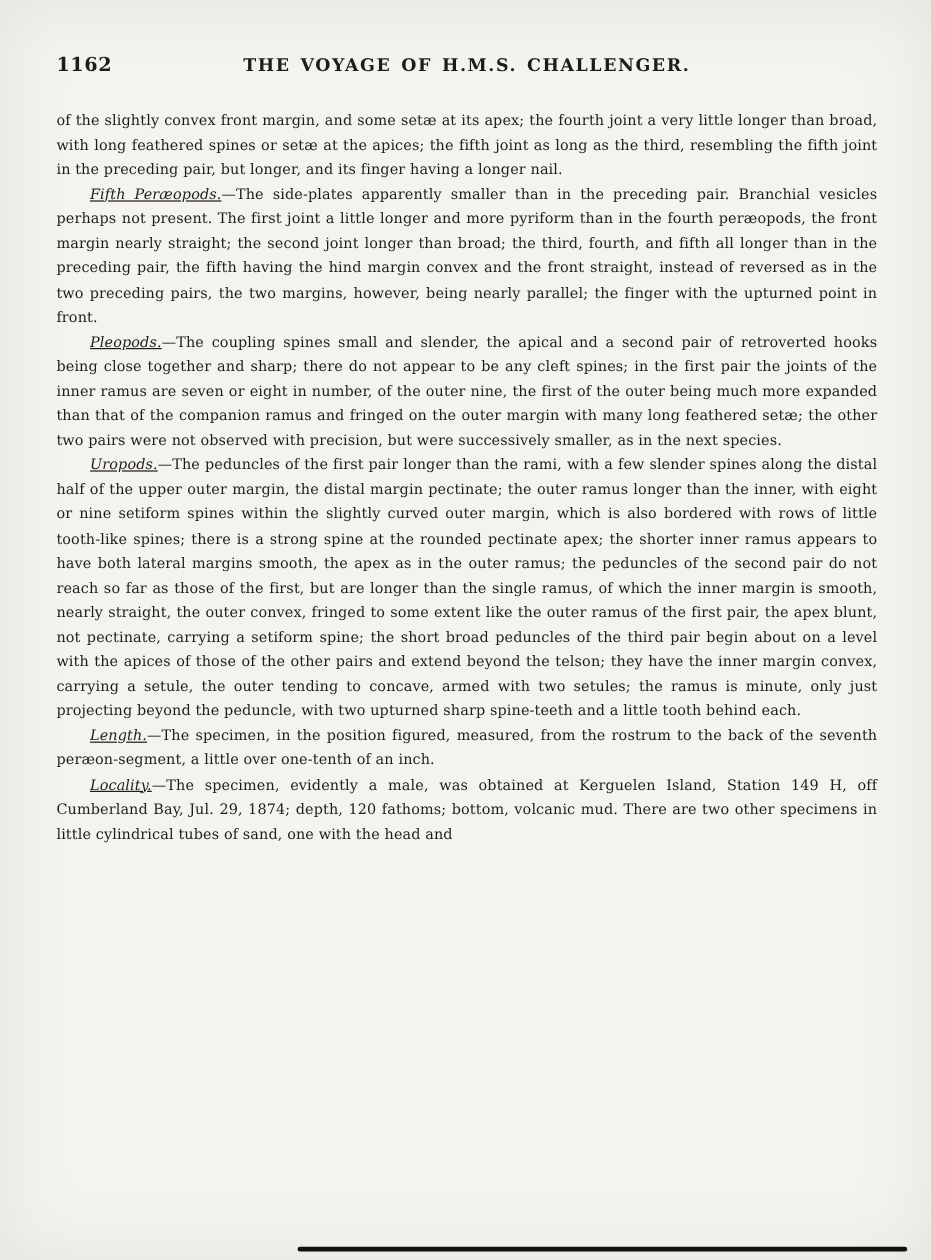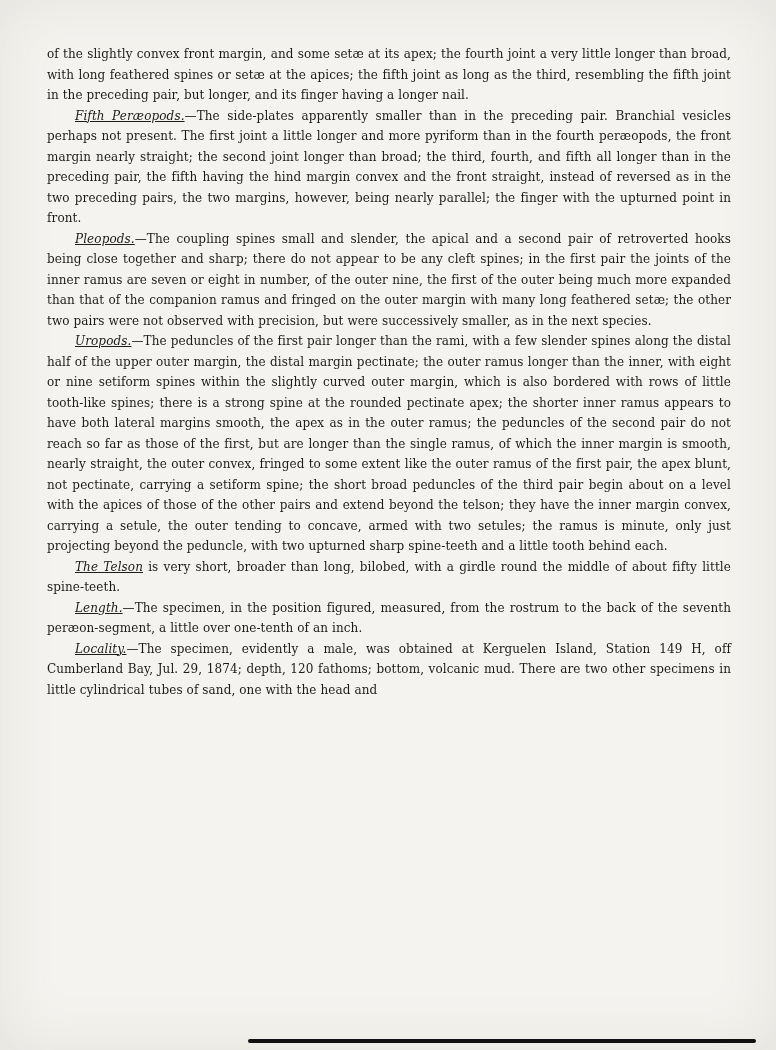--- a/index.html
+++ b/index.html
@@ -71,32 +71,35 @@
     background: #101010;
     border-radius: 2px;
   }
 </style>
 </head>
 <body>
 
 <div class="page">
   <div class="page-inner">
 
+    <div class="running-header">
+      <span class="page-number">1162</span>
+      <div class="running-title">THE VOYAGE OF H.M.S. CHALLENGER.</div>
+    </div>
 
     <div class="body-text">
 
       <p class="para"><span class="lead"></span><span>of the slightly convex front margin, and some setæ at its apex; the fourth joint a very little longer than broad, with long feathered spines or setæ at the apices; the fifth joint as long as the third, resembling the fifth joint in the preceding pair, but longer, and its finger having a longer nail.</span></p>
 
       <p class="para indent"><span class="lead">Fifth Peræopods.</span><span>—The side-plates apparently smaller than in the preceding pair. Branchial vesicles perhaps not present.  The first joint a little longer and more pyriform than in the fourth peræopods, the front margin nearly straight; the second joint longer than broad; the third, fourth, and fifth all longer than in the preceding pair, the fifth having the hind margin convex and the front straight, instead of reversed as in the two preceding pairs, the two margins, however, being nearly parallel; the finger with the upturned point in front.</span></p>
 
       <p class="para indent"><span class="lead">Pleopods.</span><span>—The coupling spines small and slender, the apical and a second pair of retroverted hooks being close together and sharp; there do not appear to be any cleft spines; in the first pair the joints of the inner ramus are seven or eight in number, of the outer nine, the first of the outer being much more expanded than that of the companion ramus and fringed on the outer margin with many long feathered setæ; the other two pairs were not observed with precision, but were successively smaller, as in the next species.</span></p>
 
       <p class="para indent"><span class="lead">Uropods.</span><span>—The peduncles of the first pair longer than the rami, with a few slender spines along the distal half of the upper outer margin, the distal margin pectinate; the outer ramus longer than the inner, with eight or nine setiform spines within the slightly curved outer margin, which is also bordered with rows of little tooth-like spines; there is a strong spine at the rounded pectinate apex; the shorter inner ramus appears to have both lateral margins smooth, the apex as in the outer ramus; the peduncles of the second pair do not reach so far as those of the first, but are longer than the single ramus, of which the inner margin is smooth, nearly straight, the outer convex, fringed to some extent like the outer ramus of the first pair, the apex blunt, not pectinate, carrying a setiform spine; the short broad peduncles of the third pair begin about on a level with the apices of those of the other pairs and extend beyond the telson; they have the inner margin convex, carrying a setule, the outer tending to concave, armed with two setules; the ramus is minute, only just projecting beyond the peduncle, with two upturned sharp spine-teeth and a little tooth behind each.</span></p>
 
-      <p class="para indent"><span class="lead">The Telson</span><span> is very short, broader than long, bilobed, with a girdle round the middle of about fifty little spine-teeth.</span></p>
 
       <p class="para indent"><span class="lead">Length.</span><span>—The specimen, in the position figured, measured, from the rostrum to the back of the seventh peræon-segment, a little over one-tenth of an inch.</span></p>
 
       <p class="para indent"><span class="lead">Locality.</span><span>—The specimen, evidently a male, was obtained at Kerguelen Island, Station 149 H, off Cumberland Bay, Jul. 29, 1874; depth, 120 fathoms; bottom, volcanic mud. There are two other specimens in little cylindrical tubes of sand, one with the head and</span></p>
 
     </div>
   </div>
 
   <div class="scan-line"></div>
 </div>

